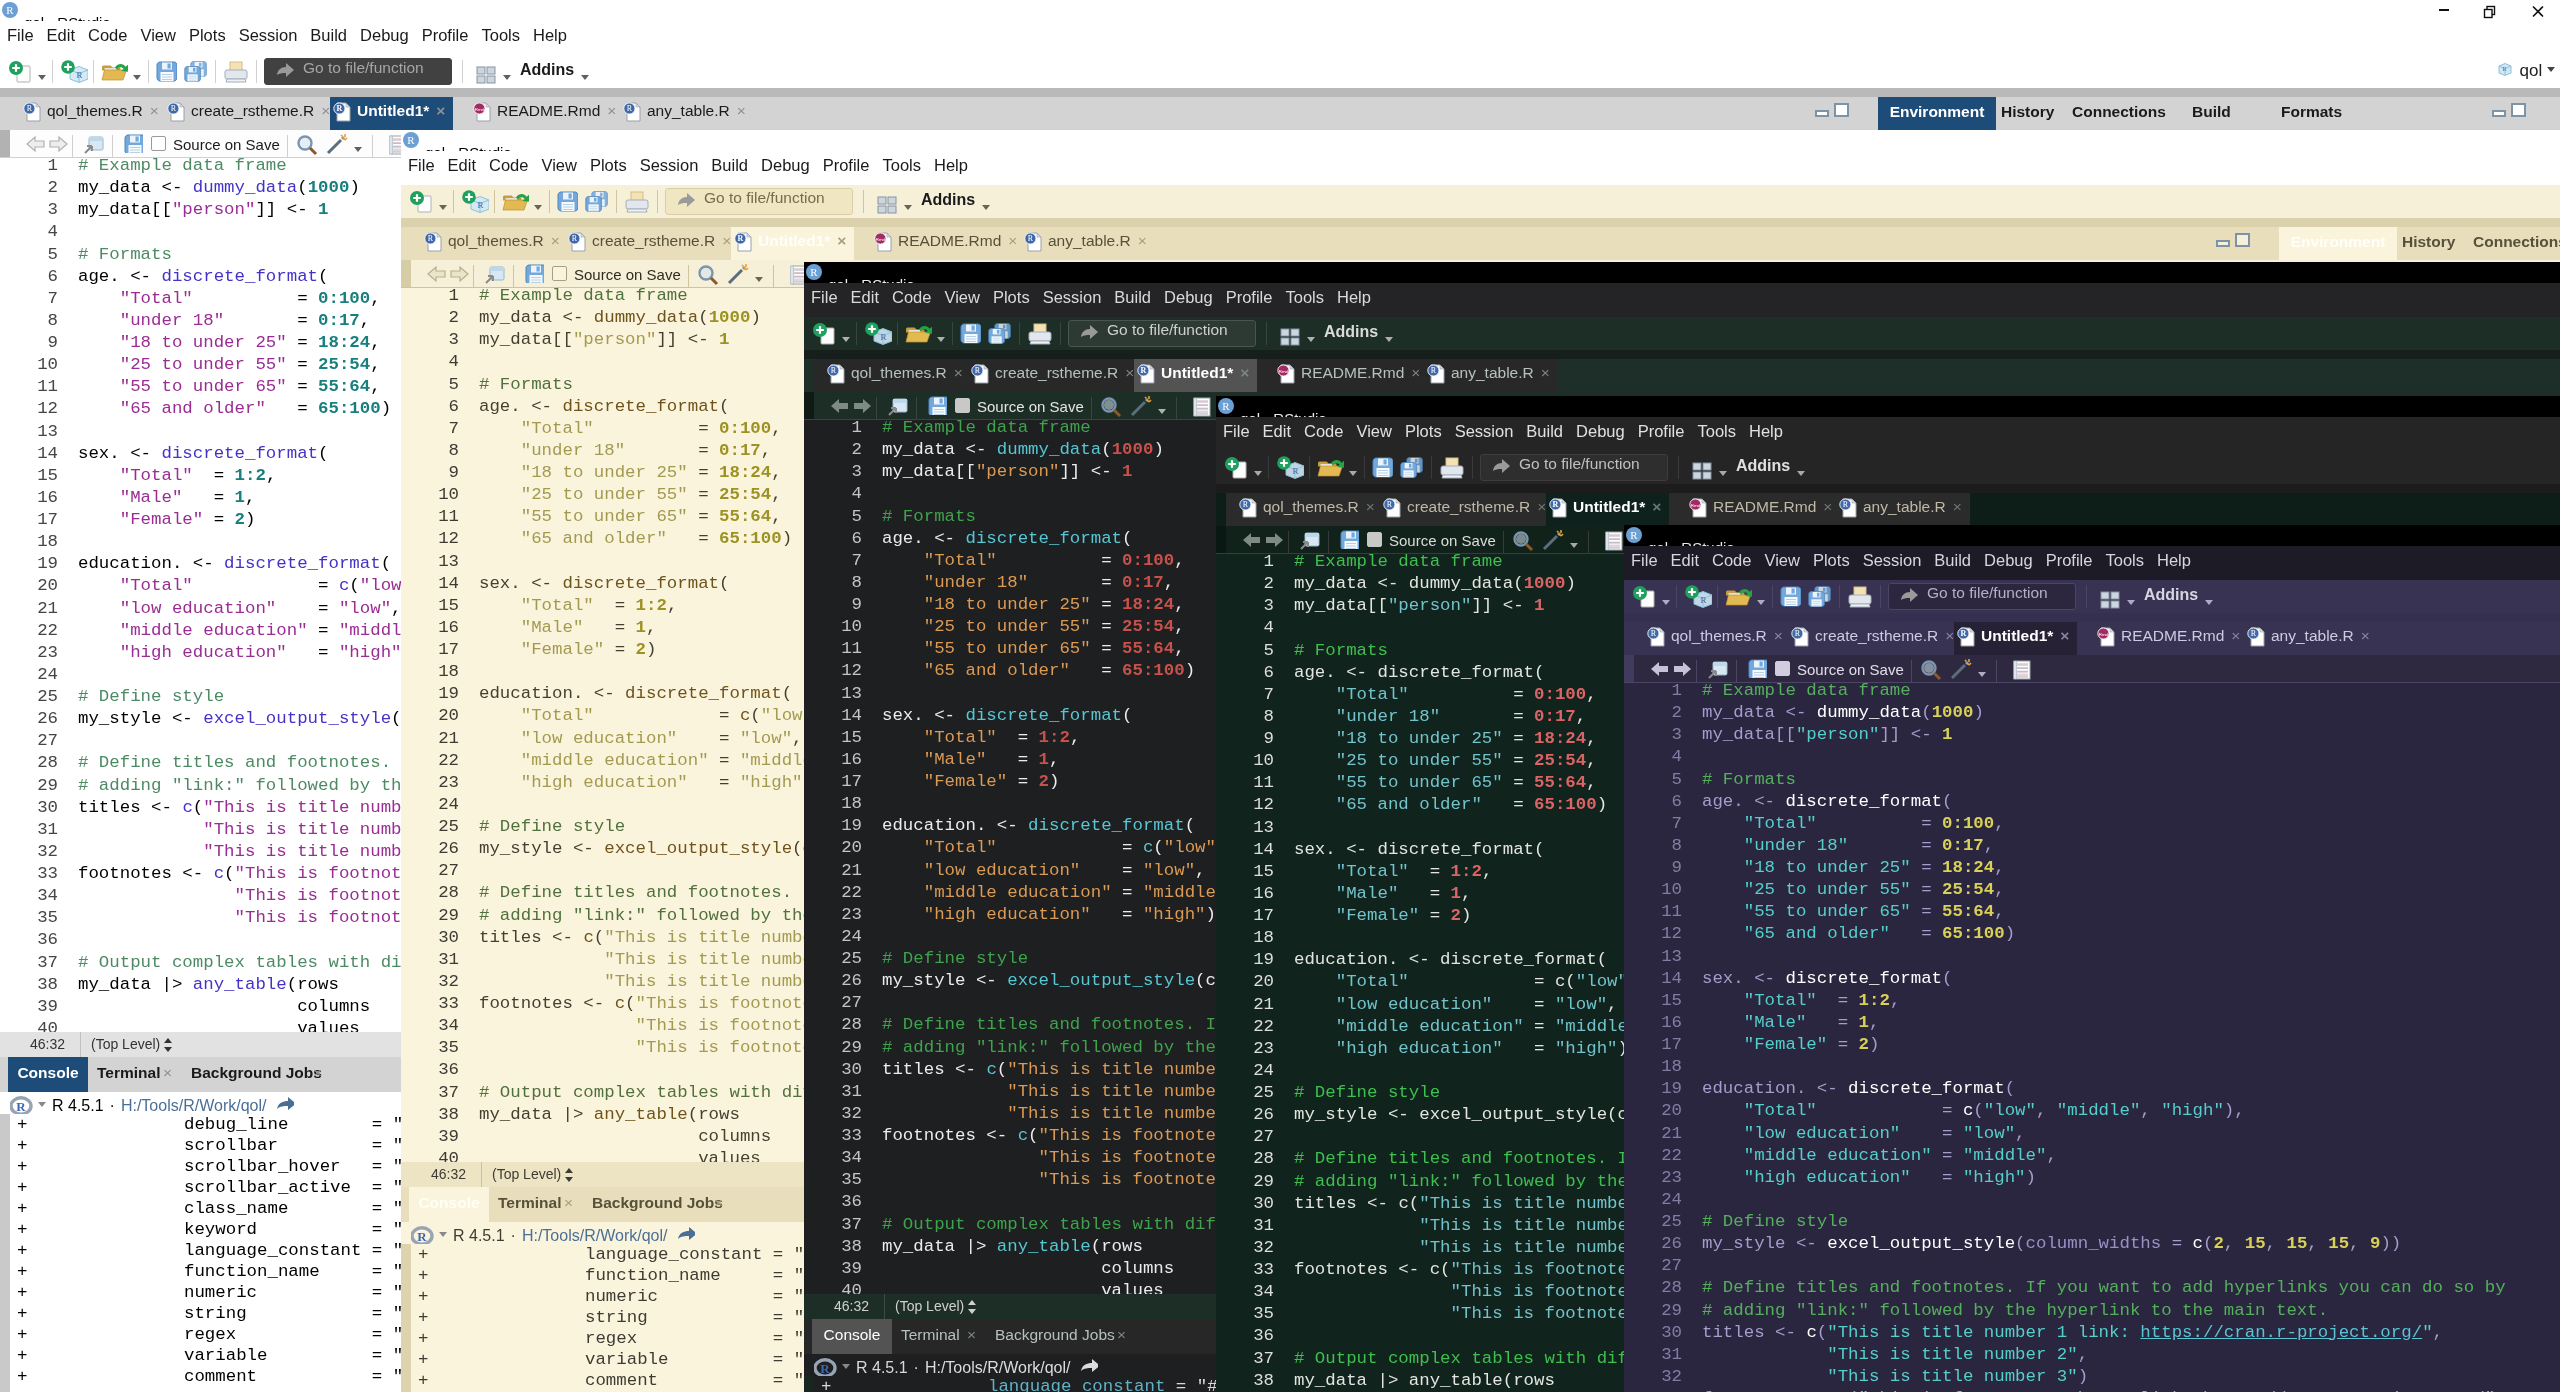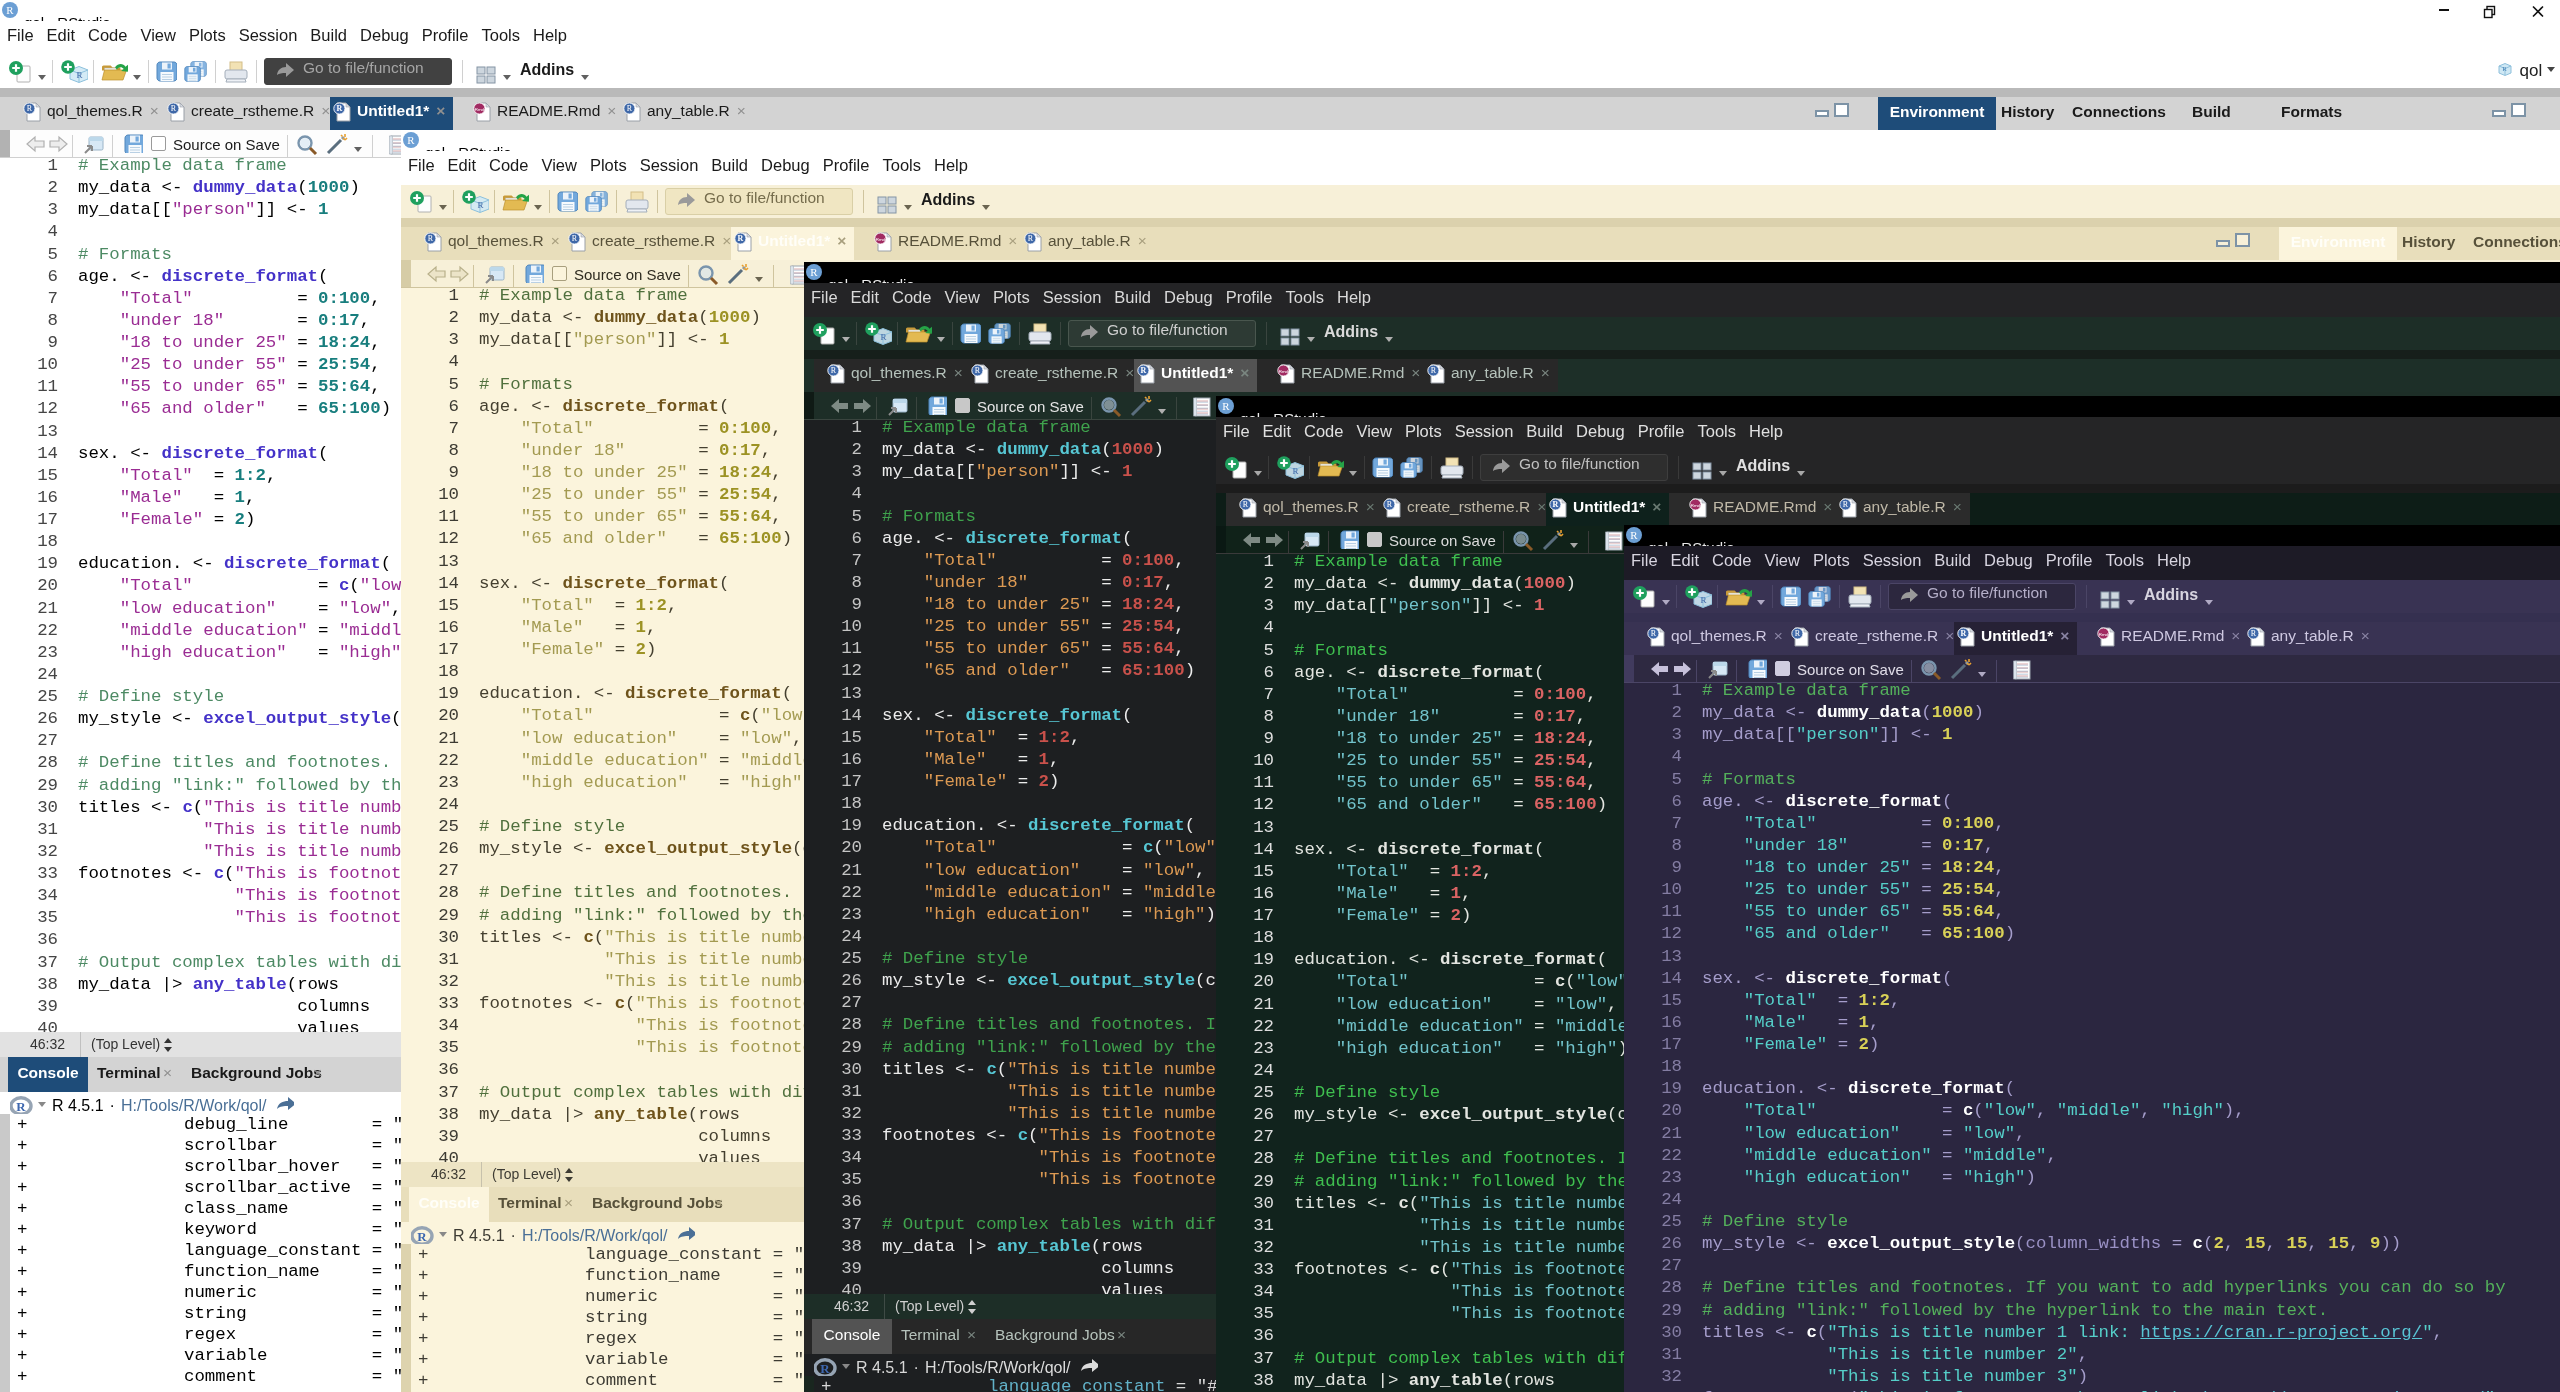--- a/index.html
+++ b/index.html
@@ -42,21 +42,21 @@
 .chk{position:absolute;left:151px;top:6px;width:15px;height:15px;background:var(--chkbg);
   border:1px solid var(--chkbr);border-radius:2px}
 .sos{position:absolute;left:173px;top:6px;font-size:15px}
 .editor{top:158px;height:874px;background:var(--edbg);font-family:"Liberation Mono",monospace;
   font-size:17.4px;white-space:pre}
 .cl{height:22.14px;line-height:22.14px}
 .editor .cl:first-child{margin-top:-3px}
 .ln{display:inline-block;width:58px;text-align:right;color:var(--gutc)}
 .cd{position:absolute;left:78px;color:var(--codec)}
 .c{color:var(--comc)}
-.f{color:var(--fnc);font-weight:bold}
+.f{color:var(--fnc);font-weight:normal}
 .n{color:var(--numc);font-weight:bold}
 .s{color:var(--strc)}
 .p{color:var(--paramc)}
 .u{color:var(--urlc);text-decoration:underline}
 .sbar{top:1032px;height:25px;background:var(--stbg);color:var(--stfg);font-size:14px}
 .ctabs{top:1057px;height:35px;background:var(--ctabsbg);color:var(--stripfg);
   font-size:15.5px;font-weight:var(--ctabw)}
 .ctab{position:absolute;top:0;height:35px;padding:7px 0 0 0}
 .ctab.cact{left:8px;width:80px;text-align:center;background:var(--atabbg);color:var(--atabfg)}
 .ctx{position:absolute;top:7px;color:var(--closec);font-weight:normal}

